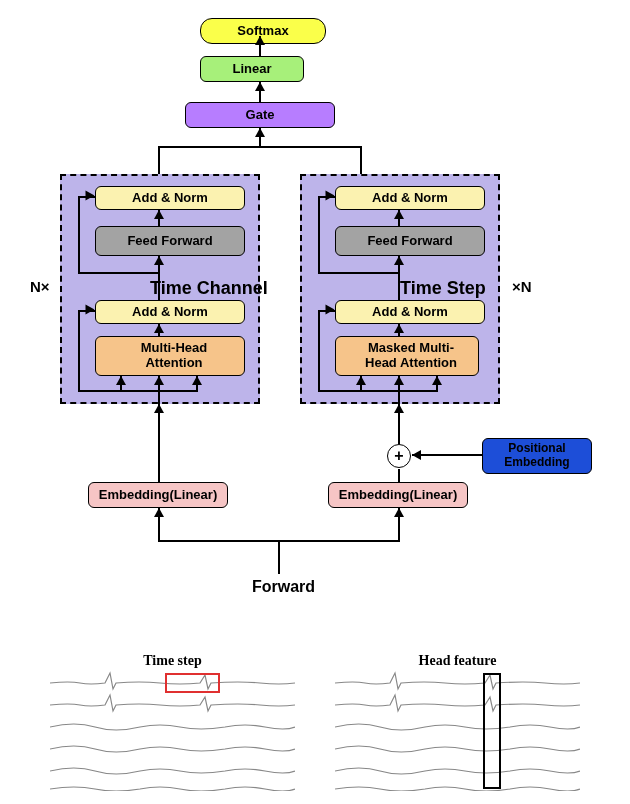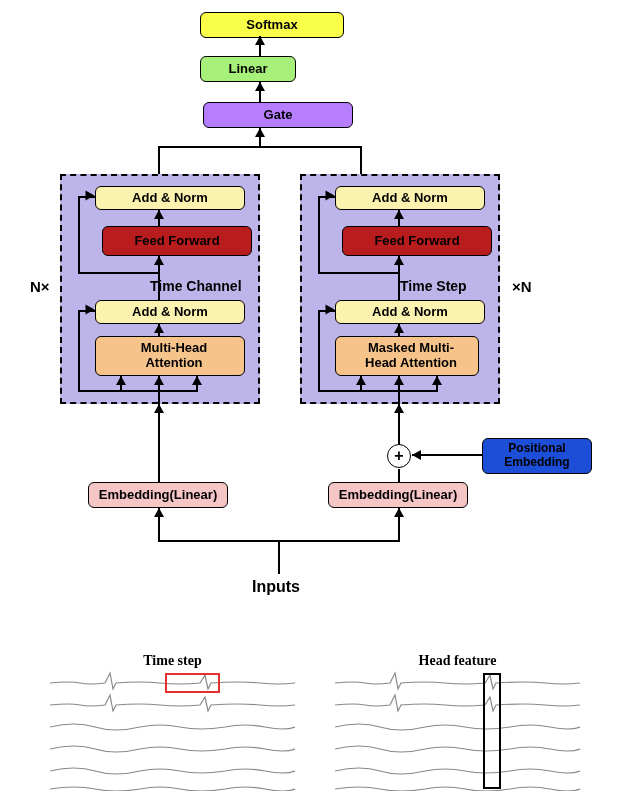--- a/index.html
+++ b/index.html
@@ -25,35 +25,35 @@
     align-items: center;
     justify-content: center;
     box-sizing: border-box;
     padding: 2px 4px;
     font-weight: 600;
   }
   .softmax { background: #faff4a; }
   .linear  { background: #a7f07a; }
   .gate    { background: #b77dff; }
   .addnorm { background: #fbf2b0; }
-  .ff      { background: #b91c1c; margin-left: 7px; }
+  .ff      { background: #a3a3a3; }
   .attn    { background: #f6c48a; padding-left: 12px; }
   .embed   { background: #f6c5c5; }
   .posenc  { background: #1d4ed8; }
 
   .encoder {
     position: absolute;
     border: 2px dashed #000;
     background: #bdb4ea;
     box-sizing: border-box;
   }
   .enc-label {
     position: absolute;
     font-weight: 700;
-    font-size: 14px;
+    font-size: 18px;
   }
   .side-label {
     position: absolute;
     font-weight: 700;
     font-size: 15px;
   }
   .inputs-label {
     position: absolute;
     font-weight: 700;
     font-size: 16px;
@@ -119,23 +119,23 @@
     position:absolute;
     box-sizing:border-box;
     border: 2px solid;
   }
 </style>
 </head>
 <body>
 
 <div class="canvas">
 
-  <div class="box softmax" style="left:200px; top:12px; width:144px; height:26px;">Softmax</div>
-  <div class="box linear" style="left:200px; top:56px; width:96px; height:26px;">Linear</div>
-  <div class="box gate" style="left:185px; top:102px; width:150px; height:26px;margin-left:18px;">Gate</div>
+  <div class="box softmax" style="left:200px; top:18px; width:126px; height:26px;border-radius:12px;">Softmax</div>
+  <div class="box linear" style="left:200px; top:56px; width:104px; height:26px;">Linear</div>
+  <div class="box gate" style="left:185px; top:102px; width:150px; height:26px;">Gate</div>
 
   <div class="vline" style="left:259px; top:36px; height:20px;"></div>
   <div class="arrow-head" style="left:255px; top:36px;"></div>
   <div class="vline" style="left:259px; top:82px; height:20px;"></div>
   <div class="arrow-head" style="left:255px; top:82px;"></div>
 
   <div class="vline" style="left:259px; top:128px; height:18px;"></div>
   <div class="arrow-head" style="left:255px; top:128px;"></div>
   <div class="hline" style="left:158px; top:146px; width:204px;"></div>
   <div class="vline" style="left:158px; top:146px; height:28px;"></div>
@@ -225,21 +225,21 @@
 Embedding</div>
   <div class="box embed" style="left:328px; top:482px; width:140px; height:26px;">Embedding(Linear)</div>
 
   <div class="vline" style="left:158px; top:508px; height:32px;"></div>
   <div class="arrow-head" style="left:154px; top:508px;"></div>
   <div class="vline" style="left:398px; top:508px; height:32px;"></div>
   <div class="arrow-head" style="left:394px; top:508px;"></div>
   <div class="hline" style="left:158px; top:540px; width:242px;"></div>
   <div class="vline" style="left:278px; top:540px; height:34px;"></div>
 
-  <div class="inputs-label" style="left:252px; top:578px;">Inputs</div>
+  <div class="inputs-label" style="left:252px; top:578px;">Forward</div>
 
   <div class="wave-area">
     <div class="wave-col" style="left:0;">
       <div class="wave-title">Time step</div>
       <svg class="wave-svg" viewBox="0 0 245 120">
         <g stroke="#888" stroke-width="1.2" fill="none">
           <path d="M0 12 Q20 10 30 12 T55 12 L60 2 L63 18 L66 12 Q90 10 110 12 T150 12 L155 4 L158 18 L161 12 Q190 10 210 12 T245 12"></path>
           <path d="M0 34 Q20 32 30 34 T55 34 L60 24 L63 40 L66 34 Q90 32 110 34 T150 34 L155 26 L158 40 L161 34 Q190 32 210 34 T245 34"></path>
           <path d="M0 56 Q25 50 45 56 T90 56 Q110 52 130 56 T175 56 Q195 52 215 56 T245 56"></path>
           <path d="M0 78 Q25 72 45 78 T90 78 Q110 74 130 78 T175 78 Q195 74 215 78 T245 78"></path>

